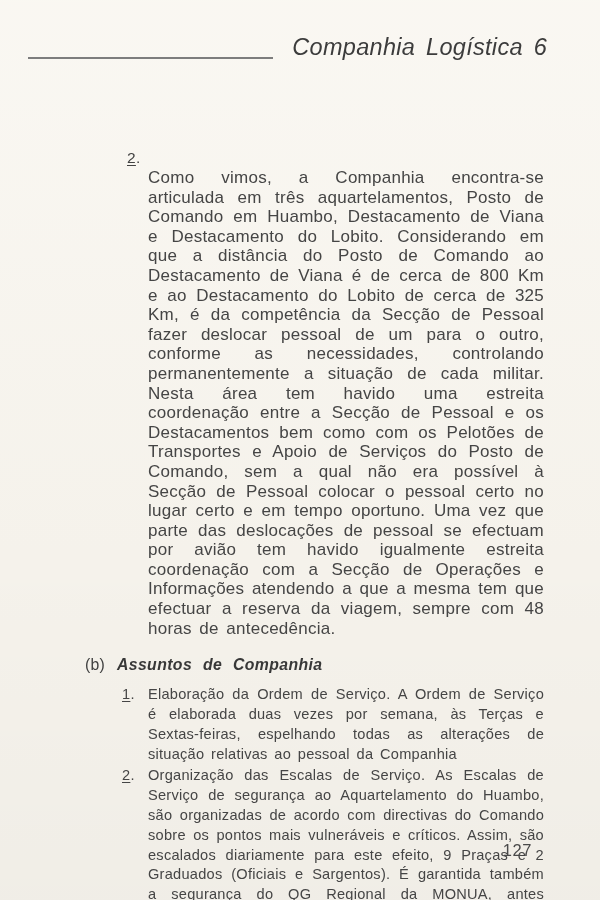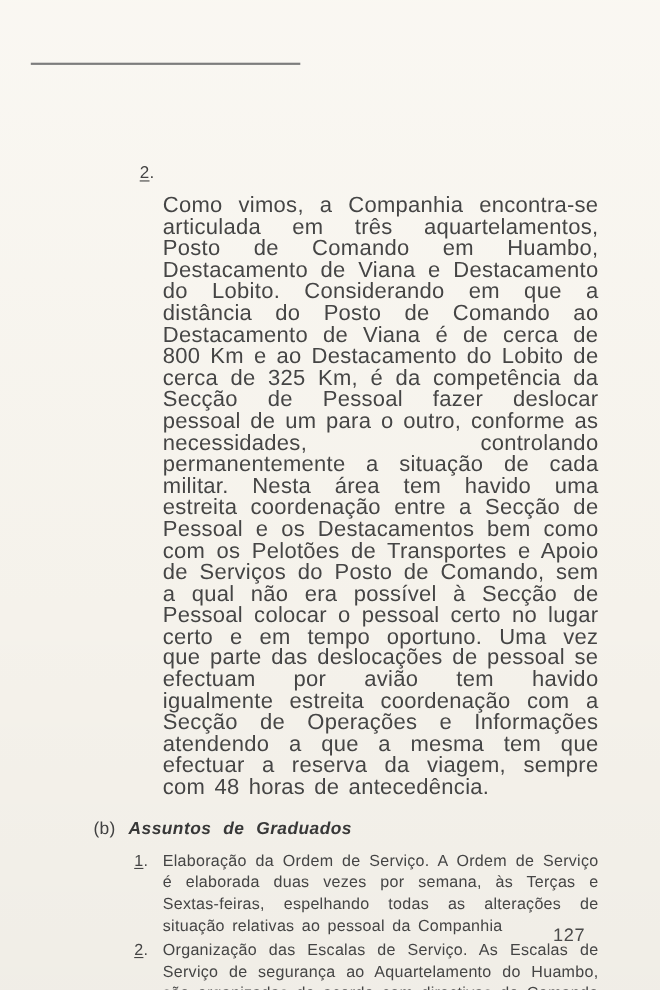--- a/index.html
+++ b/index.html
@@ -51,23 +51,22 @@
     margin-left:42px;
     font-size:15.5px;
     line-height:20px;
     letter-spacing:.3px;
     word-spacing:5px;
     display:flex;
     gap:9px;
   }
   .section-body{
     margin-left:63px;
-    margin-top:10px;
     width:396px;
-    font-size:20px;
+    font-size:17px;
     line-height:19.6px;
     letter-spacing:.25px;
     word-spacing:2.6px;
     text-align:justify;
     color:#454545;
   }
   .subsection-heading{
     margin-top:17px;
     display:flex;
     gap:12px;
@@ -109,32 +108,33 @@
     letter-spacing:.6px;
     color:#4a4a4a;
   }
 </style>
 </head>
 <body>
 
 <div class="page">
 
   <div class="header-rule"></div>
+  <div class="page-title">Companhia Logística 6</div>
 
   <div class="content">
 
     <div class="section-heading">
       <span><span class="num">2</span><span>.</span></span>
     </div>
 
     <p class="section-body">Como vimos, a Companhia encontra-se articulada em três aquartelamentos, Posto de Comando em Huambo, Destacamento de Viana e Destacamento do Lobito. Considerando em que a distância do Posto de Comando ao Destacamento de Viana é de cerca de 800 Km e ao Destacamento do Lobito de cerca de 325 Km, é da competência da Secção de Pessoal fazer deslocar pessoal de um para o outro, conforme as necessidades, controlando permanentemente a situação de cada militar. Nesta área tem havido uma estreita coordenação entre a Secção de Pessoal e os Destacamentos bem como com os Pelotões de Transportes e Apoio de Serviços do Posto de Comando, sem a qual não era possível à Secção de Pessoal colocar o pessoal certo no lugar certo e em tempo oportuno. Uma vez que parte das deslocações de pessoal se efectuam por avião tem havido igualmente estreita coordenação com a Secção de Operações e Informações atendendo a que a mesma tem que efectuar a reserva da viagem, sempre com 48 horas de antecedência.</p>
 
     <div class="subsection-heading">
       <span class="subsection-label">(b)</span>
-      <span class="subsection-title">Assuntos de Graduados</span>
+      <span class="subsection-title">Assuntos de Companhia</span>
     </div>
 
     <div class="list">
 
       <div class="list-item">
         <span class="item-number"><span class="num">1</span><span>.</span></span>
         <span class="item-text">Elaboração da Ordem de Serviço. A Ordem de Serviço é elaborada duas vezes por semana, às Terças e Sextas-feiras, espelhando todas as alterações de situação relativas ao pessoal da Companhia</span>
       </div>
 
       <div class="list-item">

